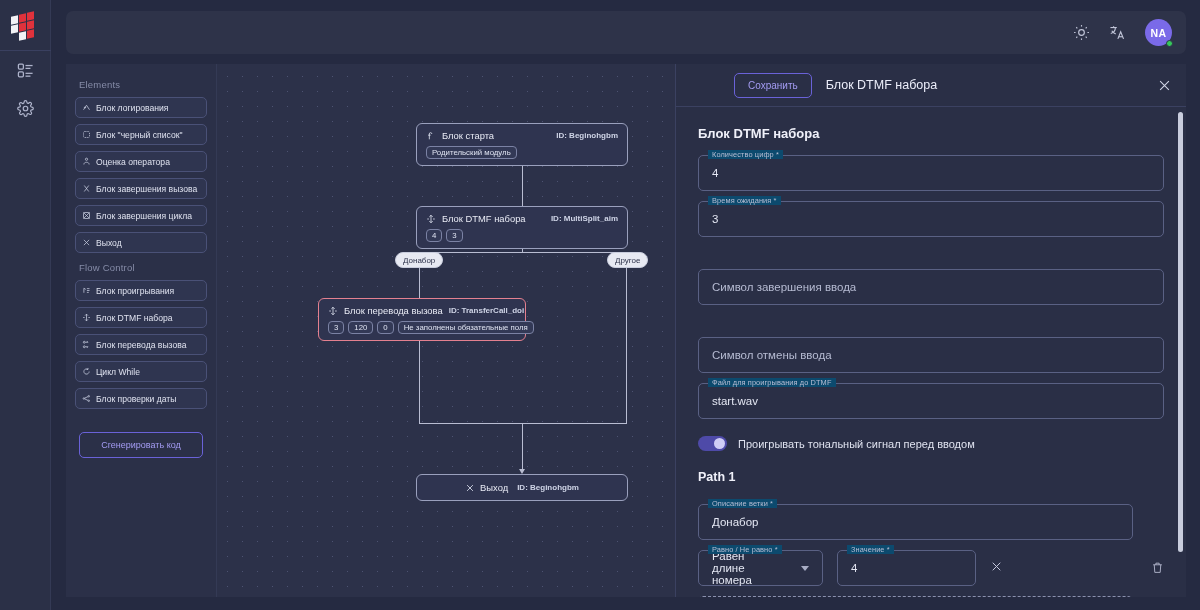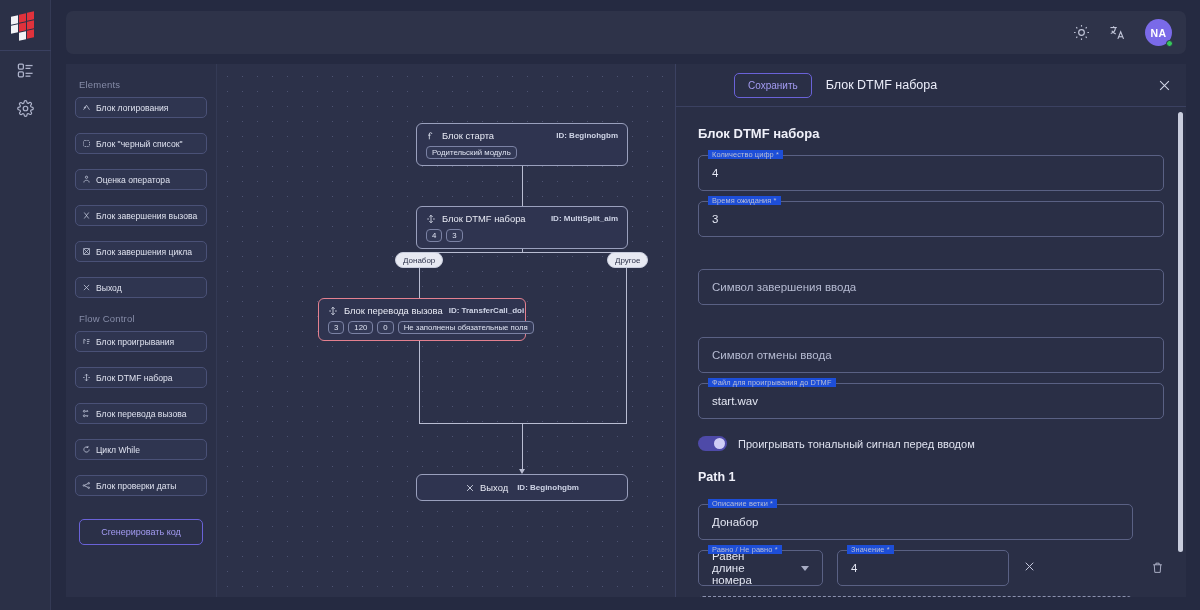--- a/index.html
+++ b/index.html
@@ -46,21 +46,21 @@
   .workspace { position: absolute; left: 66px; top: 64px; width: 1120px; height: 533px; }
 
   
   .palette {
     position: absolute; left: 0; top: 0; width: 151px; height: 533px;
     background: #2b3048; border-right: 1px solid #343a55; padding: 13px 9px 0 9px;
   }
   .pal-group-title { font-size: 9.5px; color: #868ca8; margin: 2px 0 7px 4px; letter-spacing: .2px; }
   .pal-item {
     height: 21px; border: 1px solid #4a5177; border-radius: 5px; background: #2f3550;
-    display: flex; align-items: center; gap: 5px; padding: 0 6px; margin-bottom: 15px;
+    display: flex; align-items: center; gap: 5px; padding: 0 6px; margin-bottom: 6px;
     color: #dfe2ef; font-size: 8.6px; cursor: pointer; white-space: nowrap; overflow: hidden;
   }
   .pal-item svg { width: 9px; height: 9px; flex: 0 0 9px; color: #c8cde0; }
   .gen-btn {
     margin: 23px 4px 0 4px; height: 26px; border: 1px solid #6a62d8; border-radius: 5px;
     color: #a39bf2; font-size: 9px; display: flex; align-items: center; justify-content: center;
     cursor: pointer; background: transparent;
   }
 
   
@@ -119,38 +119,38 @@
   .panel-h3 { font-size: 12.5px; font-weight: bold; color: #f0f1fa; margin: 19px 0 13px 0; }
 
   .field { position: relative; margin-bottom: 10px; }
   .field .box {
     border: 1px solid #5a6184; border-radius: 5px; height: 36px;
     display: flex; align-items: center; padding: 0 13px; color: #e4e7f3; font-size: 11.5px;
     background: transparent; cursor: text;
   }
   .field.placeholder .box { color: #b6bbd2; margin-top: 32px; }
   .field .lab {
-    position: absolute; top: -5px; left: 10px; background: #1d4ed8; padding: 0 4px;
+    position: absolute; top: -5px; left: 10px; background: #0c4a6e; padding: 0 4px;
     font-size: 7.4px; color: #b9bed4; letter-spacing: .1px; text-align: center;
   }
 
   .toggle-row { display: flex; align-items: center; gap: 11px; margin: 17px 0 0 0; }
   .toggle {
     width: 29px; height: 15px; border-radius: 8px; background: #4e4aa8; position: relative; cursor: pointer;
   }
   .toggle b { position: absolute; right: 2px; top: 2px; width: 11px; height: 11px; border-radius: 50%;
     background: #cfcdf5; display: block; }
   .toggle-label { font-size: 11px; color: #dfe2ef; }
 
   .cond-row { display: flex; align-items: flex-start; gap: 14px; margin-top: 4px; }
   .sel-field { width: 125px; position: relative; }
   .sel-field .box { justify-content: space-between; gap: 40px; }
   .caret { width: 0; height: 0; border-left: 4px solid transparent; border-right: 4px solid transparent;
     border-top: 5px solid #a8adc4; }
-  .val-field { width: 172px; position: relative; }
+  .val-field { width: 139px; position: relative; }
   .row-x { color: #c8cce0; margin-top: 10px; cursor: pointer; display: flex; }
   .row-x svg { width: 13px; height: 13px; }
   .row-trash { margin-left: auto; color: #b9bed4; margin-top: 11px; cursor: pointer; display: flex; }
   .row-trash svg { width: 13px; height: 13px; }
 
   .add-box {
     margin-top: 10px; height: 42px; border: 1px dashed #8a90ad; border-radius: 5px;
     display: flex; align-items: center; justify-content: center; cursor: pointer;
   }
   .add-box svg { width: 17px; height: 17px; color: #7b6fe8; }

